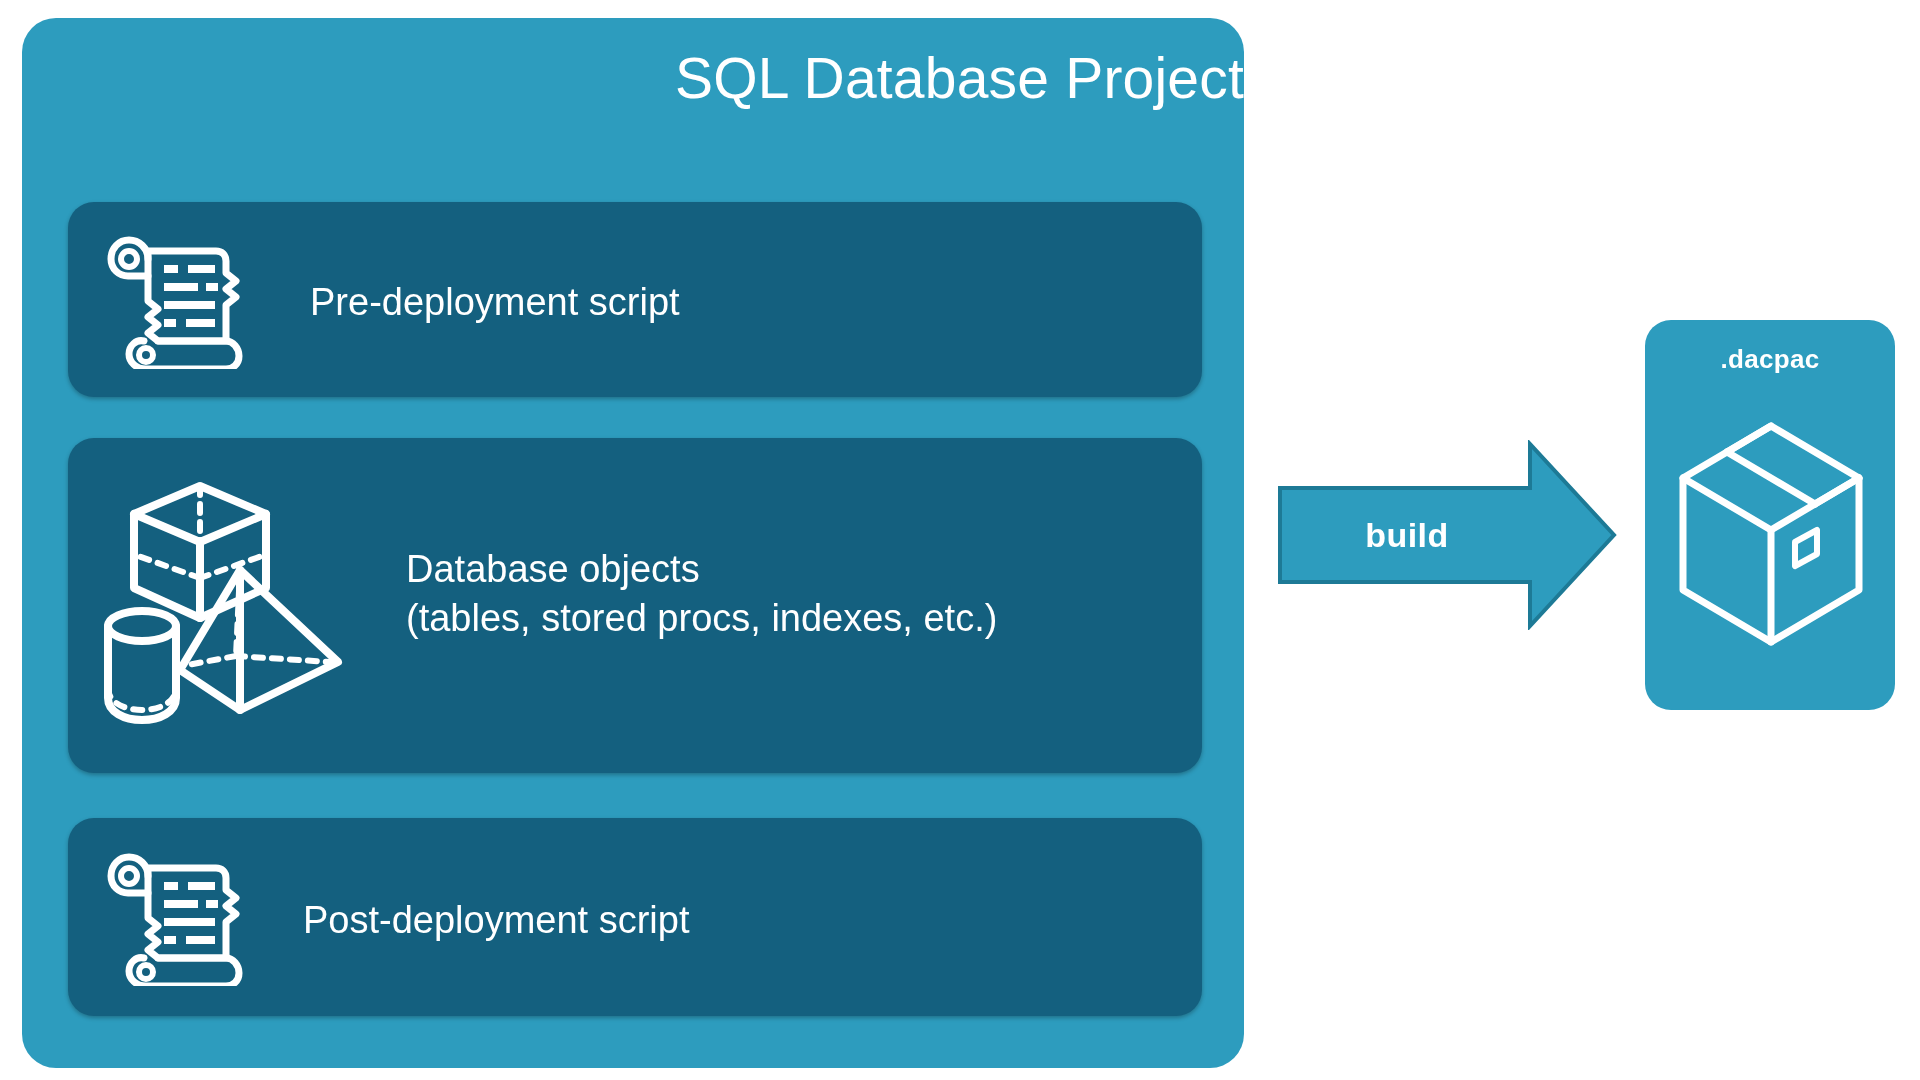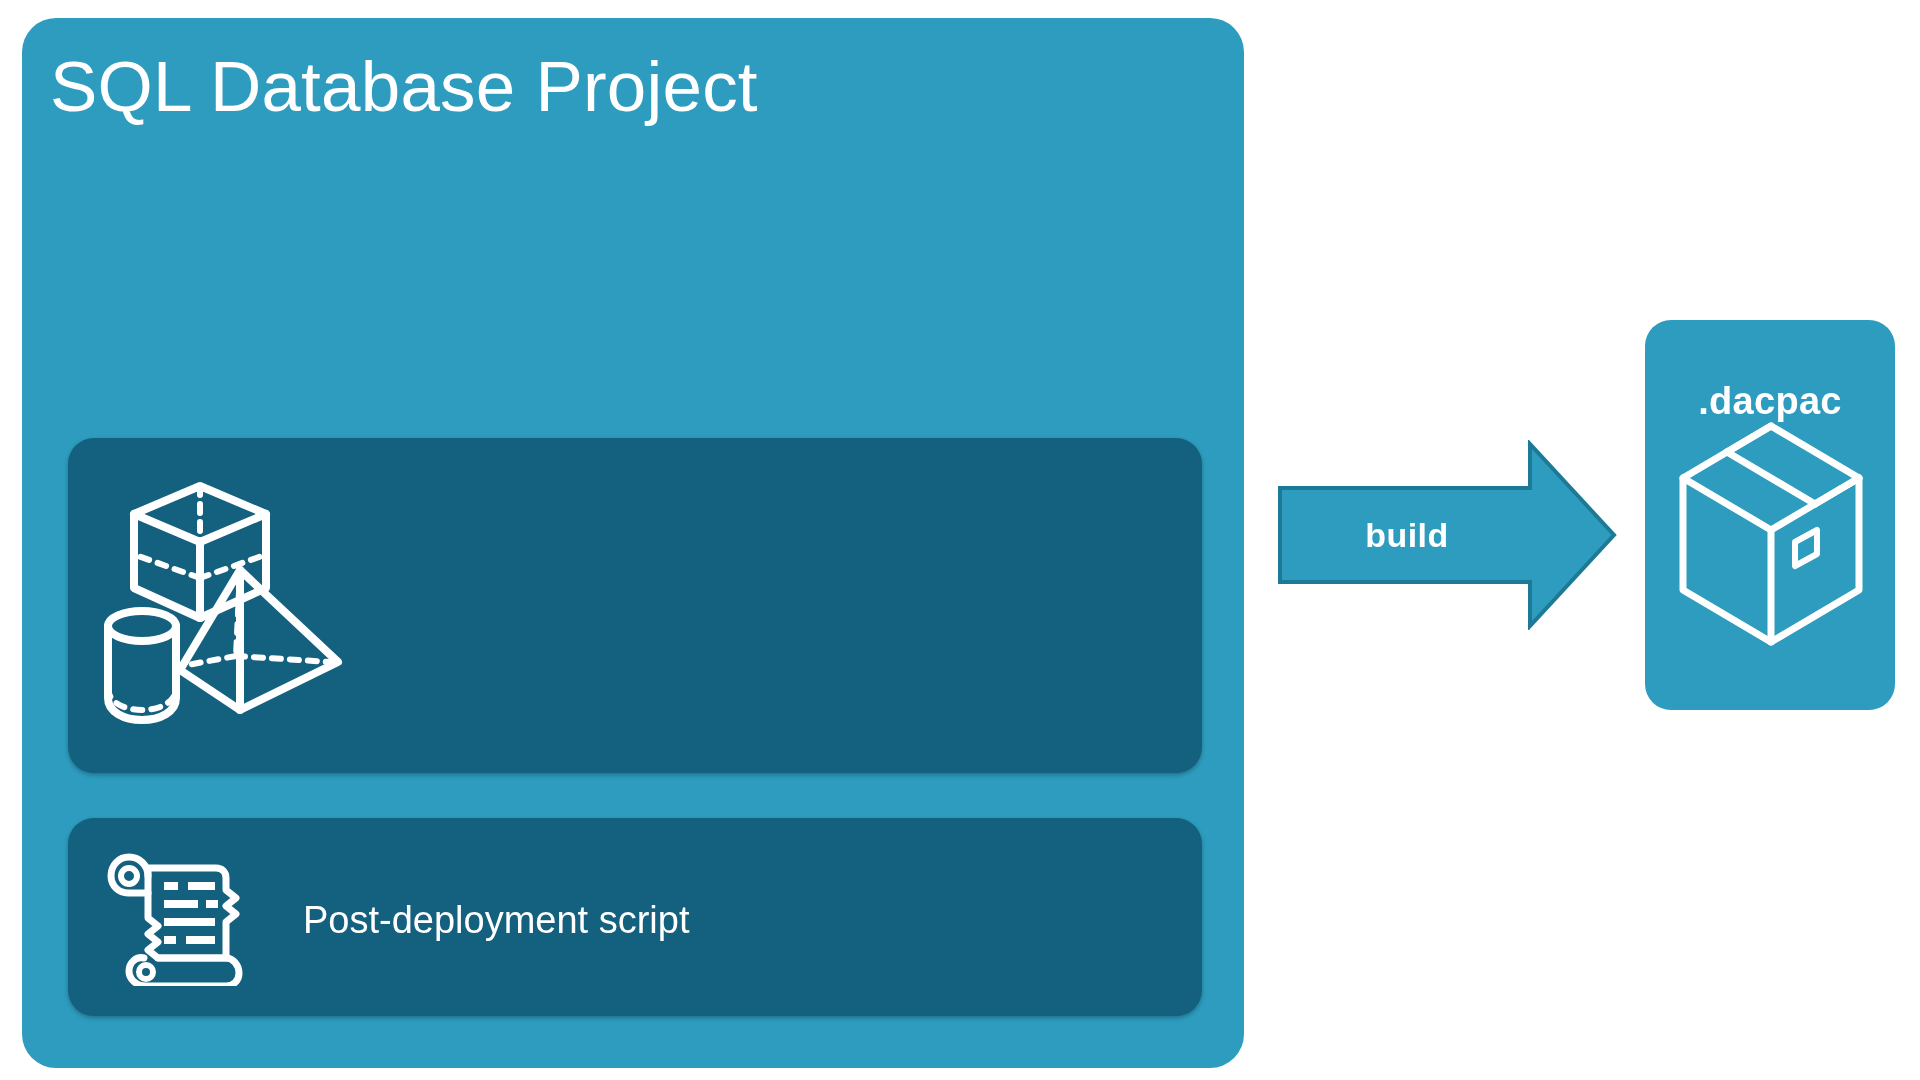--- a/index.html
+++ b/index.html
@@ -34,28 +34,27 @@
     background: #2d9cbe;
     border-radius: 34px;
     box-sizing: border-box;
   }
 
   .project-title {
     position: absolute;
     left: 0;
     top: 28px;
     width: 1222px;
-    text-align: left;
-    color: #ffffff;
-    font-size: 71px;
+    text-align: right;
+    color: #ffffff;
+    font-size: 57px;
     font-weight: 400;
     letter-spacing: 0.2px;
     line-height: 1.15;
     white-space: nowrap;
-    padding-left: 28px;
   }
 
   
   .inner-card {
     position: absolute;
     left: 46px;
     width: 1134px;
     background: #14607f;
     border-radius: 26px;
     box-shadow: 0 2px 4px rgba(0,0,0,0.28);
@@ -119,41 +118,67 @@
     border-radius: 26px;
     box-sizing: border-box;
   }
   .dacpac-title {
     position: absolute;
     left: 0;
     top: 24px;
     width: 250px;
     text-align: center;
     color: #ffffff;
-    font-size: 38px;
+    font-size: 26px;
     font-weight: bold;
     letter-spacing: 0.3px;
     white-space: nowrap;
-    margin-top: 36px;
   }
   .dacpac-icon {
     position: absolute;
     left: 26px;
     top: 88px;
   }
 </style>
 </head>
 <body>
 
 <div id="stage">
 
   <div class="project-panel">
 
     <div class="project-title">SQL Database Project</div>
 
+    <div class="inner-card card-pre">
+      <span class="card-icon">
+        <svg width="160" height="140" viewBox="0 0 160 140" fill="none" stroke="#ffffff" stroke-width="7" stroke-linecap="round" stroke-linejoin="round">
+
+          <path d="M46 30 C46 19 37 11 27 11 C17 11 9 19 9 30 C9 40 17 47 26 47 L46 47"></path>
+          <path d="M27 30 m -8 0 a 8 8 0 1 0 16 0 a 8 8 0 1 0 -16 0" stroke-width="6"></path>
+
+          <path d="M46 22 L114 22 C120 22 124 26 124 32 L124 44 L134 52 L124 60 L134 68 L124 76
+                   L124 112 L56 112 L46 104 L56 96 L46 88 L56 80 L46 72 Z"></path>
+
+          <path d="M56 112 L124 112 C131 112 137 119 137 127 C137 135 131 140 124 140 L44 140
+                   C34 140 27 133 27 125 C27 117 34 110 42 112"></path>
+          <path d="M44 126 m -7 0 a 7 7 0 1 0 14 0 a 7 7 0 1 0 -14 0" stroke-width="6"></path>
+
+          <g stroke="#ffffff" stroke-width="8" stroke-linecap="butt">
+            <line x1="62" y1="40" x2="76" y2="40"></line>
+            <line x1="86" y1="40" x2="113" y2="40"></line>
+            <line x1="62" y1="58" x2="96" y2="58"></line>
+            <line x1="104" y1="58" x2="116" y2="58"></line>
+            <line x1="62" y1="76" x2="113" y2="76"></line>
+            <line x1="62" y1="94" x2="74" y2="94"></line>
+            <line x1="84" y1="94" x2="113" y2="94"></line>
+          </g>
+        </svg>
+      </span>
+      <div class="card-label">Pre-deployment script</div>
+    </div>
 
     <div class="inner-card card-obj">
       <span class="card-icon">
         <svg width="290" height="280" viewBox="0 0 290 280" fill="none" stroke="#ffffff" stroke-width="8" stroke-linecap="round" stroke-linejoin="round">
 
           <g>
 
             <path d="M44 48 L110 20 L176 48 L176 122 L110 152 L44 122 Z"></path>
 
             <path d="M44 48 L110 76 L176 48"></path>
@@ -177,20 +202,22 @@
             </g>
           </g>
 
           <g>
             <path d="M18 160 L18 232 C18 246 34 254 52 254 C70 254 86 246 86 232 L86 160"></path>
             <ellipse cx="52" cy="160" rx="34" ry="15"></ellipse>
             <path d="M18 222 C18 236 34 244 52 244 C70 244 86 236 86 222" stroke-dasharray="9 9" stroke-width="6"></path>
           </g>
         </svg>
       </span>
+      <div class="card-label">Database objects
+(tables, stored procs, indexes, etc.)</div>
     </div>
 
     <div class="inner-card card-post">
       <span class="card-icon">
         <svg width="160" height="140" viewBox="0 0 160 140" fill="none" stroke="#ffffff" stroke-width="7" stroke-linecap="round" stroke-linejoin="round">
           <path d="M46 30 C46 19 37 11 27 11 C17 11 9 19 9 30 C9 40 17 47 26 47 L46 47"></path>
           <path d="M27 30 m -8 0 a 8 8 0 1 0 16 0 a 8 8 0 1 0 -16 0" stroke-width="6"></path>
           <path d="M46 22 L114 22 C120 22 124 26 124 32 L124 44 L134 52 L124 60 L134 68 L124 76
                    L124 112 L56 112 L46 104 L56 96 L46 88 L56 80 L46 72 Z"></path>
           <path d="M56 112 L124 112 C131 112 137 119 137 127 C137 135 131 140 124 140 L44 140

